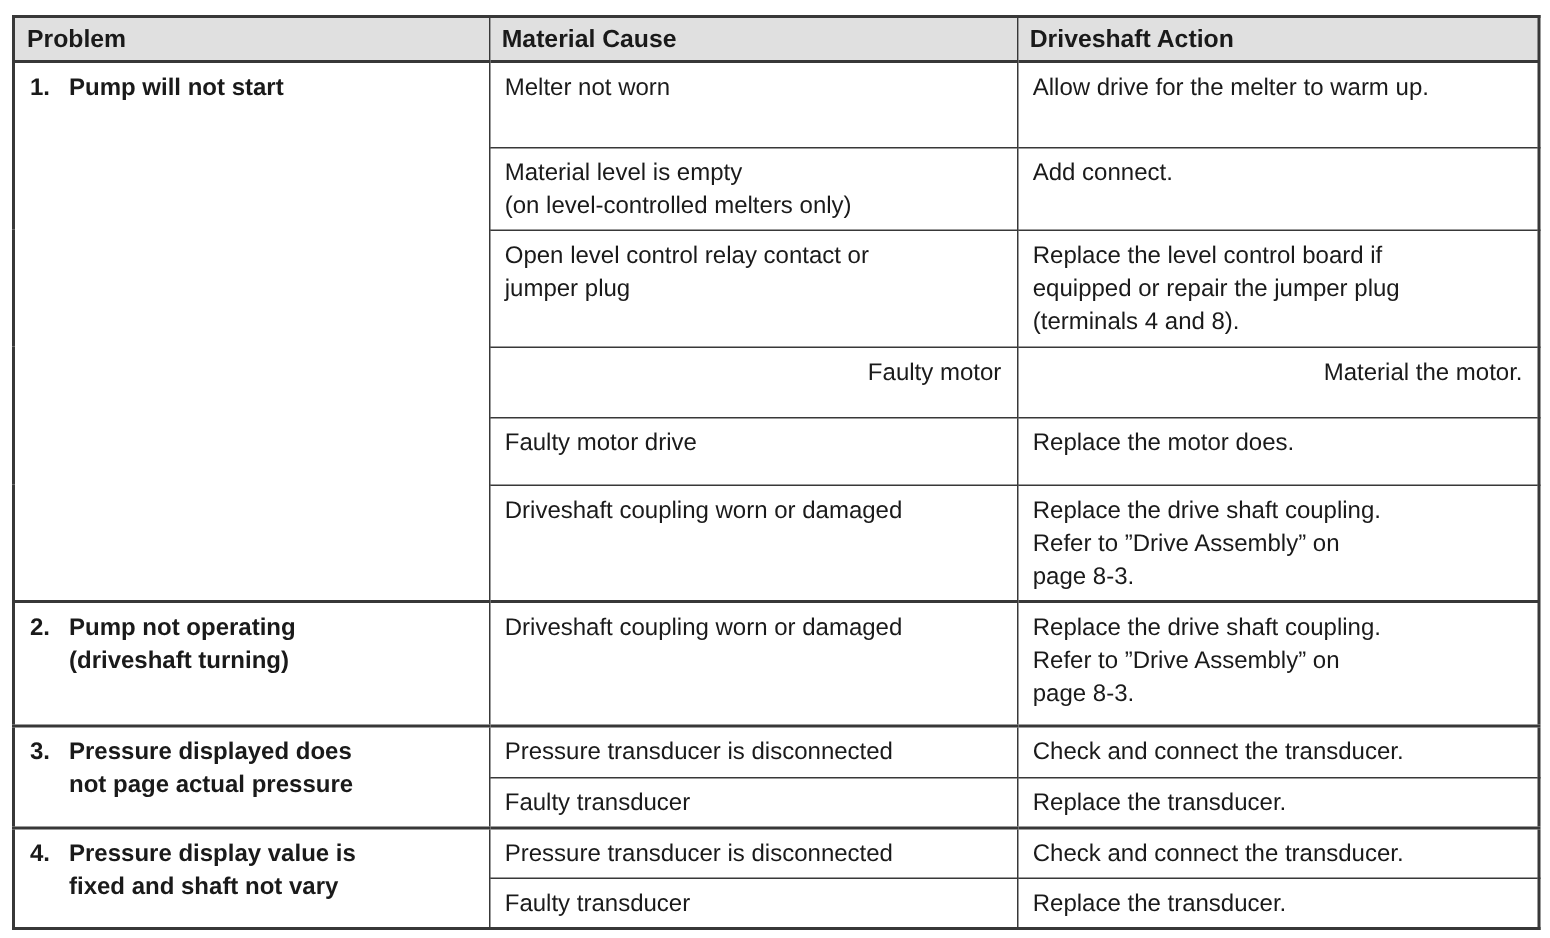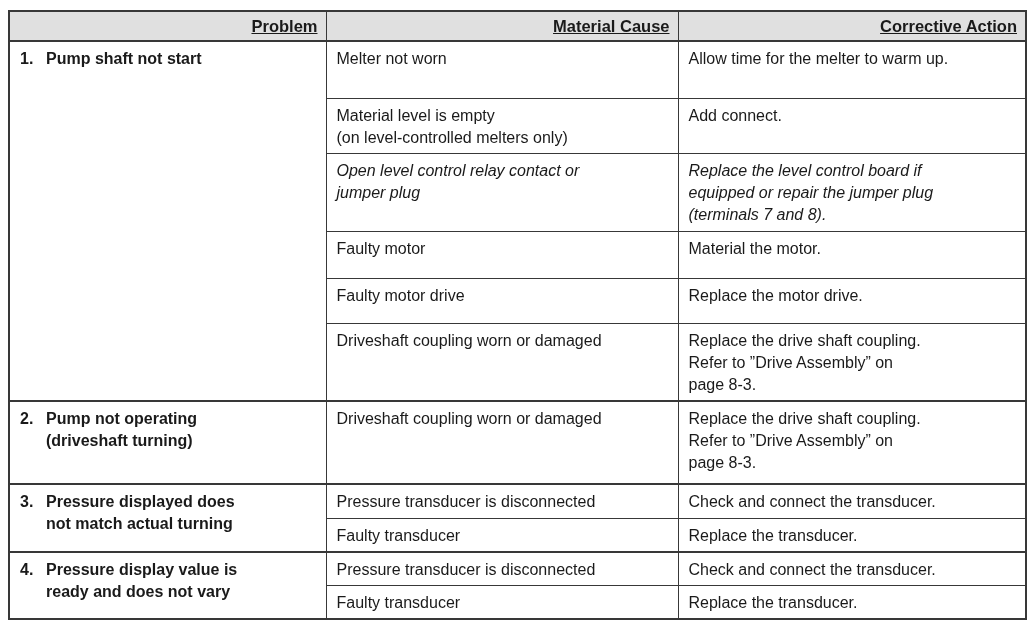--- a/index.html
+++ b/index.html
@@ -27,31 +27,30 @@
     vertical-align: top;
     padding: 6px 10px 4px 10px;
     font-size: 16px;
     line-height: 22px;
     box-sizing: border-box;
     overflow: hidden;
   }
   .ts thead th {
     background: #e0e0e0;
     font-weight: bold;
-    text-align: right;
+    text-align: left;
     font-size: 16.5px;
     padding: 3px 8px;
     border-bottom: 2px solid #383838;
-    text-decoration: underline;
   }
   .hdr-row   { height: 28px; }
   .g1r1 { height: 57px; }
   .g1r2 { height: 55px; }
-  .g1r3 { height: 78px; font-style: italic; }
-  .g1r4 { height: 47px; }
+  .g1r3 { height: 78px; }
+  .g1r4 { height: 47px; text-align: right; }
   .g1r5 { height: 45px; }
   .g1r6 { height: 78px; }
   .g2r1 { height: 83px; }
   .g3r1 { height: 34px; }
   .g3r2 { height: 31px; }
   .g4r1 { height: 34px; }
   .g4r2 { height: 33px; }
   tr.group-start td { border-top: 2px solid #383838; }
   td.problem { font-weight: bold; }
   .pflex { display: flex; }
@@ -66,54 +65,54 @@
   <table class="ts">
     <colgroup>
       <col style="width:317px">
       <col style="width:352px">
       <col style="width:348px">
     </colgroup>
     <thead>
       <tr class="hdr-row">
         <th>Problem</th>
         <th>Material Cause</th>
-        <th>Corrective Action</th>
+        <th>Driveshaft Action</th>
       </tr>
     </thead>
     <tbody>
 
       <tr class="g1r1 group-start">
         <td class="problem" rowspan="6">
           <div class="pflex">
             <span class="pnum">1.</span>
-            <span class="ptext">Pump shaft not start</span>
+            <span class="ptext">Pump will not start</span>
           </div>
         </td>
         <td class="cause">Melter not worn</td>
-        <td class="action">Allow time for the melter to warm up.</td>
+        <td class="action">Allow drive for the melter to warm up.</td>
       </tr>
       <tr class="g1r2">
         <td class="cause">Material level is empty
 (on level-controlled melters only)</td>
         <td class="action">Add connect.</td>
       </tr>
       <tr class="g1r3">
         <td class="cause">Open level control relay contact or
 jumper plug</td>
         <td class="action">Replace the level control board if
 equipped or repair the jumper plug
-(terminals 7 and 8).</td>
+(terminals 4 and 8).</td>
       </tr>
       <tr class="g1r4">
         <td class="cause">Faulty motor</td>
         <td class="action">Material the motor.</td>
       </tr>
       <tr class="g1r5">
         <td class="cause">Faulty motor drive</td>
-        <td class="action">Replace the motor drive.</td>
+        <td class="action">Replace the motor does.</td>
       </tr>
       <tr class="g1r6">
         <td class="cause">Driveshaft coupling worn or damaged</td>
         <td class="action">Replace the drive shaft coupling.
 Refer to ”Drive Assembly” on
 page 8-3.</td>
       </tr>
 
       <tr class="g2r1 group-start">
         <td class="problem">
@@ -127,37 +126,37 @@
         <td class="action">Replace the drive shaft coupling.
 Refer to ”Drive Assembly” on
 page 8-3.</td>
       </tr>
 
       <tr class="g3r1 group-start">
         <td class="problem" rowspan="2">
           <div class="pflex">
             <span class="pnum">3.</span>
             <span class="ptext">Pressure displayed does
-not match actual turning</span>
+not page actual pressure</span>
           </div>
         </td>
         <td class="cause">Pressure transducer is disconnected</td>
         <td class="action">Check and connect the transducer.</td>
       </tr>
       <tr class="g3r2">
         <td class="cause">Faulty transducer</td>
         <td class="action">Replace the transducer.</td>
       </tr>
 
       <tr class="g4r1 group-start">
         <td class="problem" rowspan="2">
           <div class="pflex">
             <span class="pnum">4.</span>
             <span class="ptext">Pressure display value is
-ready and does not vary</span>
+fixed and shaft not vary</span>
           </div>
         </td>
         <td class="cause">Pressure transducer is disconnected</td>
         <td class="action">Check and connect the transducer.</td>
       </tr>
       <tr class="g4r2">
         <td class="cause">Faulty transducer</td>
         <td class="action">Replace the transducer.</td>
       </tr>
     </tbody>

